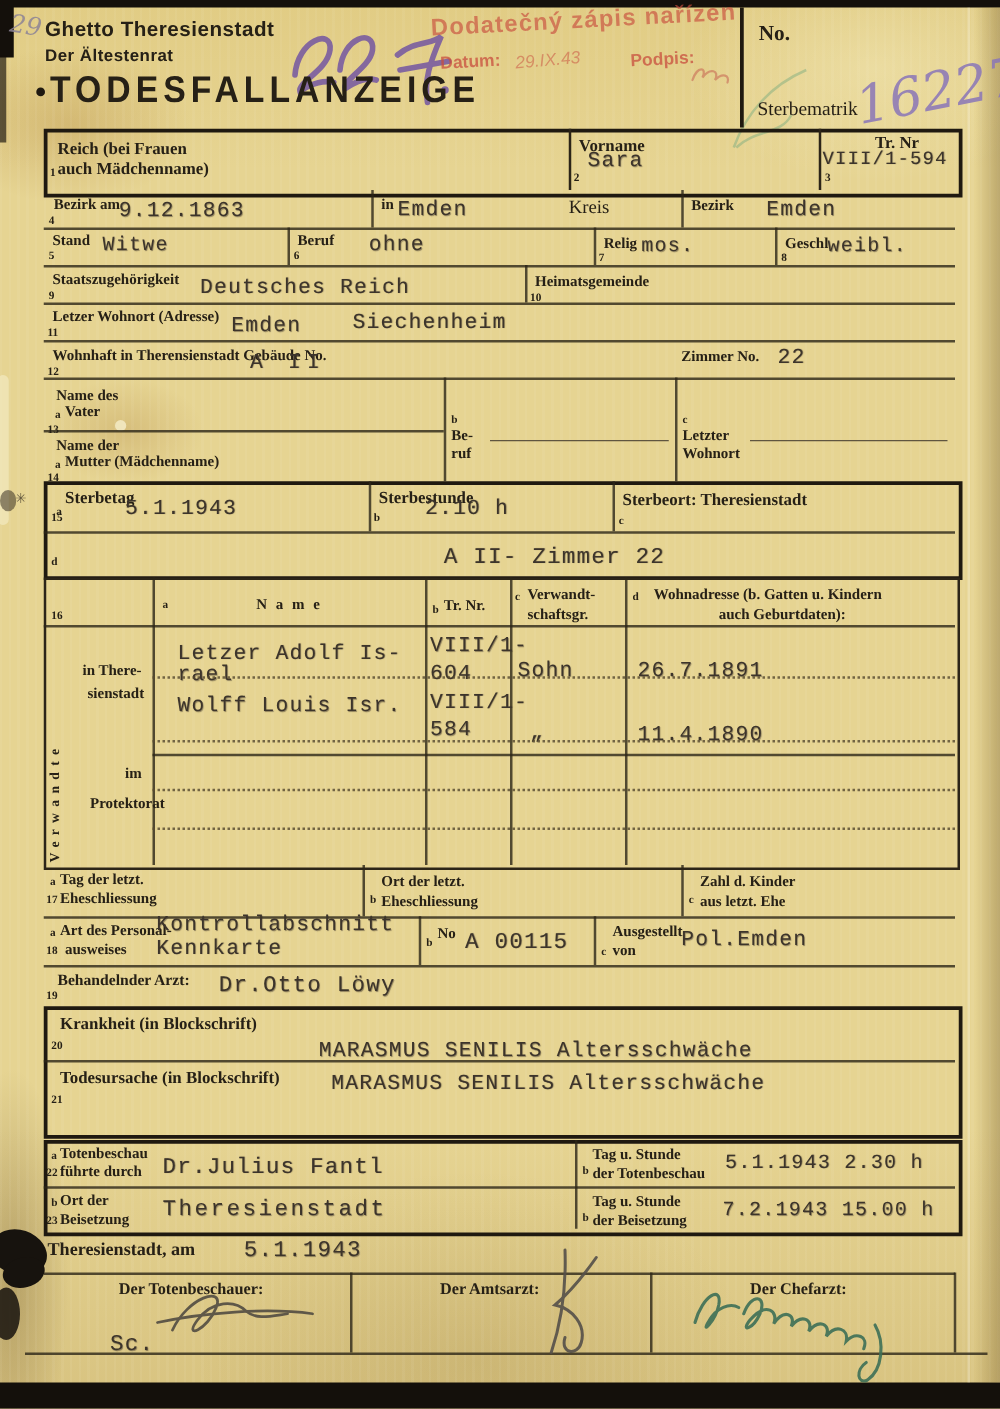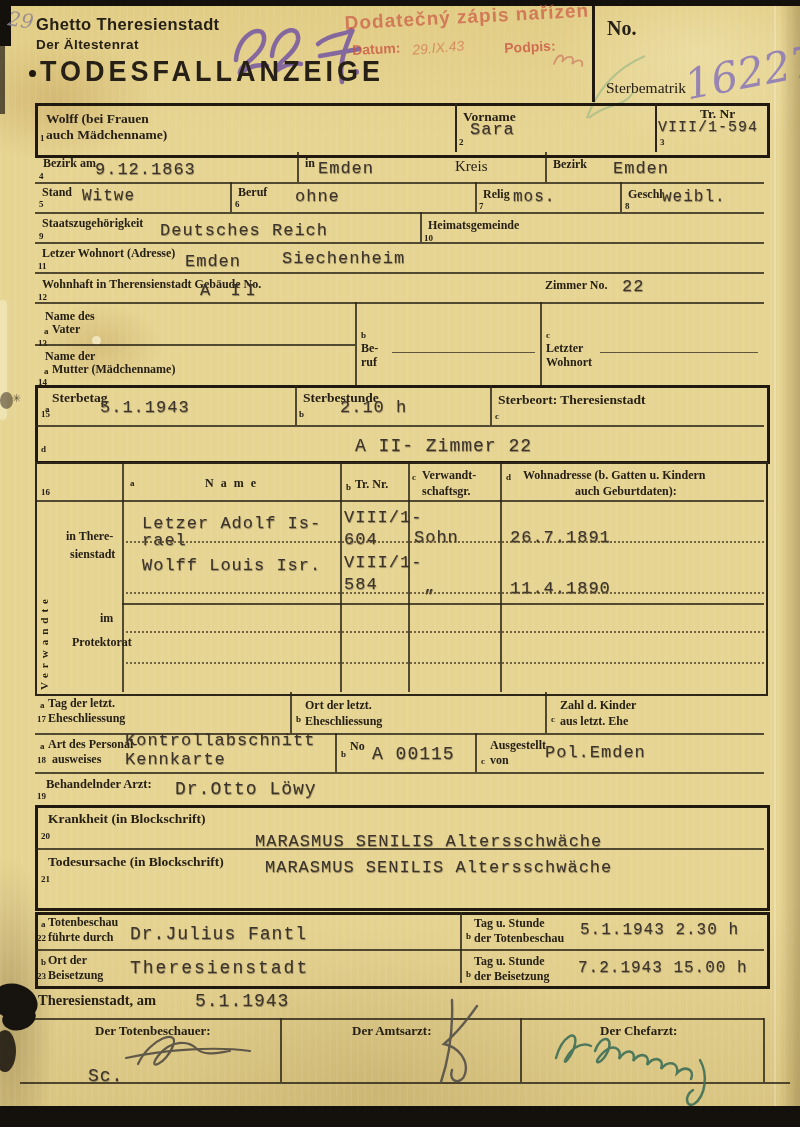--- a/index.html
+++ b/index.html
@@ -78,31 +78,31 @@
   </div>
   <svg class="overlay" width="60" height="30" style="left:548px;top:44px">
     <path d="M6,20 C10,8 18,10 14,18 C20,10 28,12 24,20 C30,14 36,16 34,22" stroke="#c86a55" stroke-width="1.8" fill="none" stroke-linecap="round" opacity=".6"></path>
   </svg>
 
   <svg class="overlay" width="100" height="80" style="left:575px;top:48px">
     <path d="M12,70 C22,42 42,20 70,8 M14,70 C30,55 50,60 58,44" stroke="#7fae7f" stroke-width="2" fill="none" opacity=".5"></path>
   </svg>
 
   <div style="position:absolute;left:592px;top:6px;width:2.5px;height:96px;background:#1f1910"></div>
-  <div class="lbl" style="left:607px;top:18px;font-size:20px">No.</div>
+  <div class="lbl" style="left:607px;top:18px;font-size:17px">No.</div>
   <div class="lbl" style="left:606px;top:80px;font-size:15.5px;font-weight:normal">Sterbematrik</div>
   <div class="purpletext" style="left:684px;top:48px;font-size:42px;transform:rotate(-11deg)">16227</div>
 
   <div style="position:absolute;left:29px;top:70px;width:7px;height:7px;background:#1f1910;border-radius:50%"></div>
   <div class="lbl sans" style="left:40px;top:56px;font-size:27px;letter-spacing:4px;transform:scaleY(1.1);transform-origin:top left">TODESFALLANZEIGE</div>
 
   <div class="box" style="left:35px;top:103px;width:729px;height:49px"></div>
   <div class="vl" style="left:455px;top:103px;height:49px"></div>
   <div class="vl" style="left:655px;top:103px;height:49px"></div>
-  <div class="lbl md" style="left:46px;top:112px">Wolff (bei Frauen</div>
+  <div class="lbl md" style="left:46px;top:112px">Reich (bei Frauen</div>
   <div class="lbl md" style="left:46px;top:128px">auch Mädchenname)</div>
   <div class="num" style="left:40px;top:133px">1</div>
   <div class="lbl md" style="left:463px;top:110px">Vorname</div>
   <div class="num" style="left:459px;top:137px">2</div>
   <div class="typed" style="left:470px;top:120px">Sara</div>
   <div class="lbl md" style="left:700px;top:107px">Tr. Nr</div>
   <div class="num" style="left:660px;top:137px">3</div>
   <div class="typed t15" style="left:658px;top:119px">VIII/1-594</div>
 
   <div class="hl thin" style="left:35px;top:182px;width:729px"></div>

